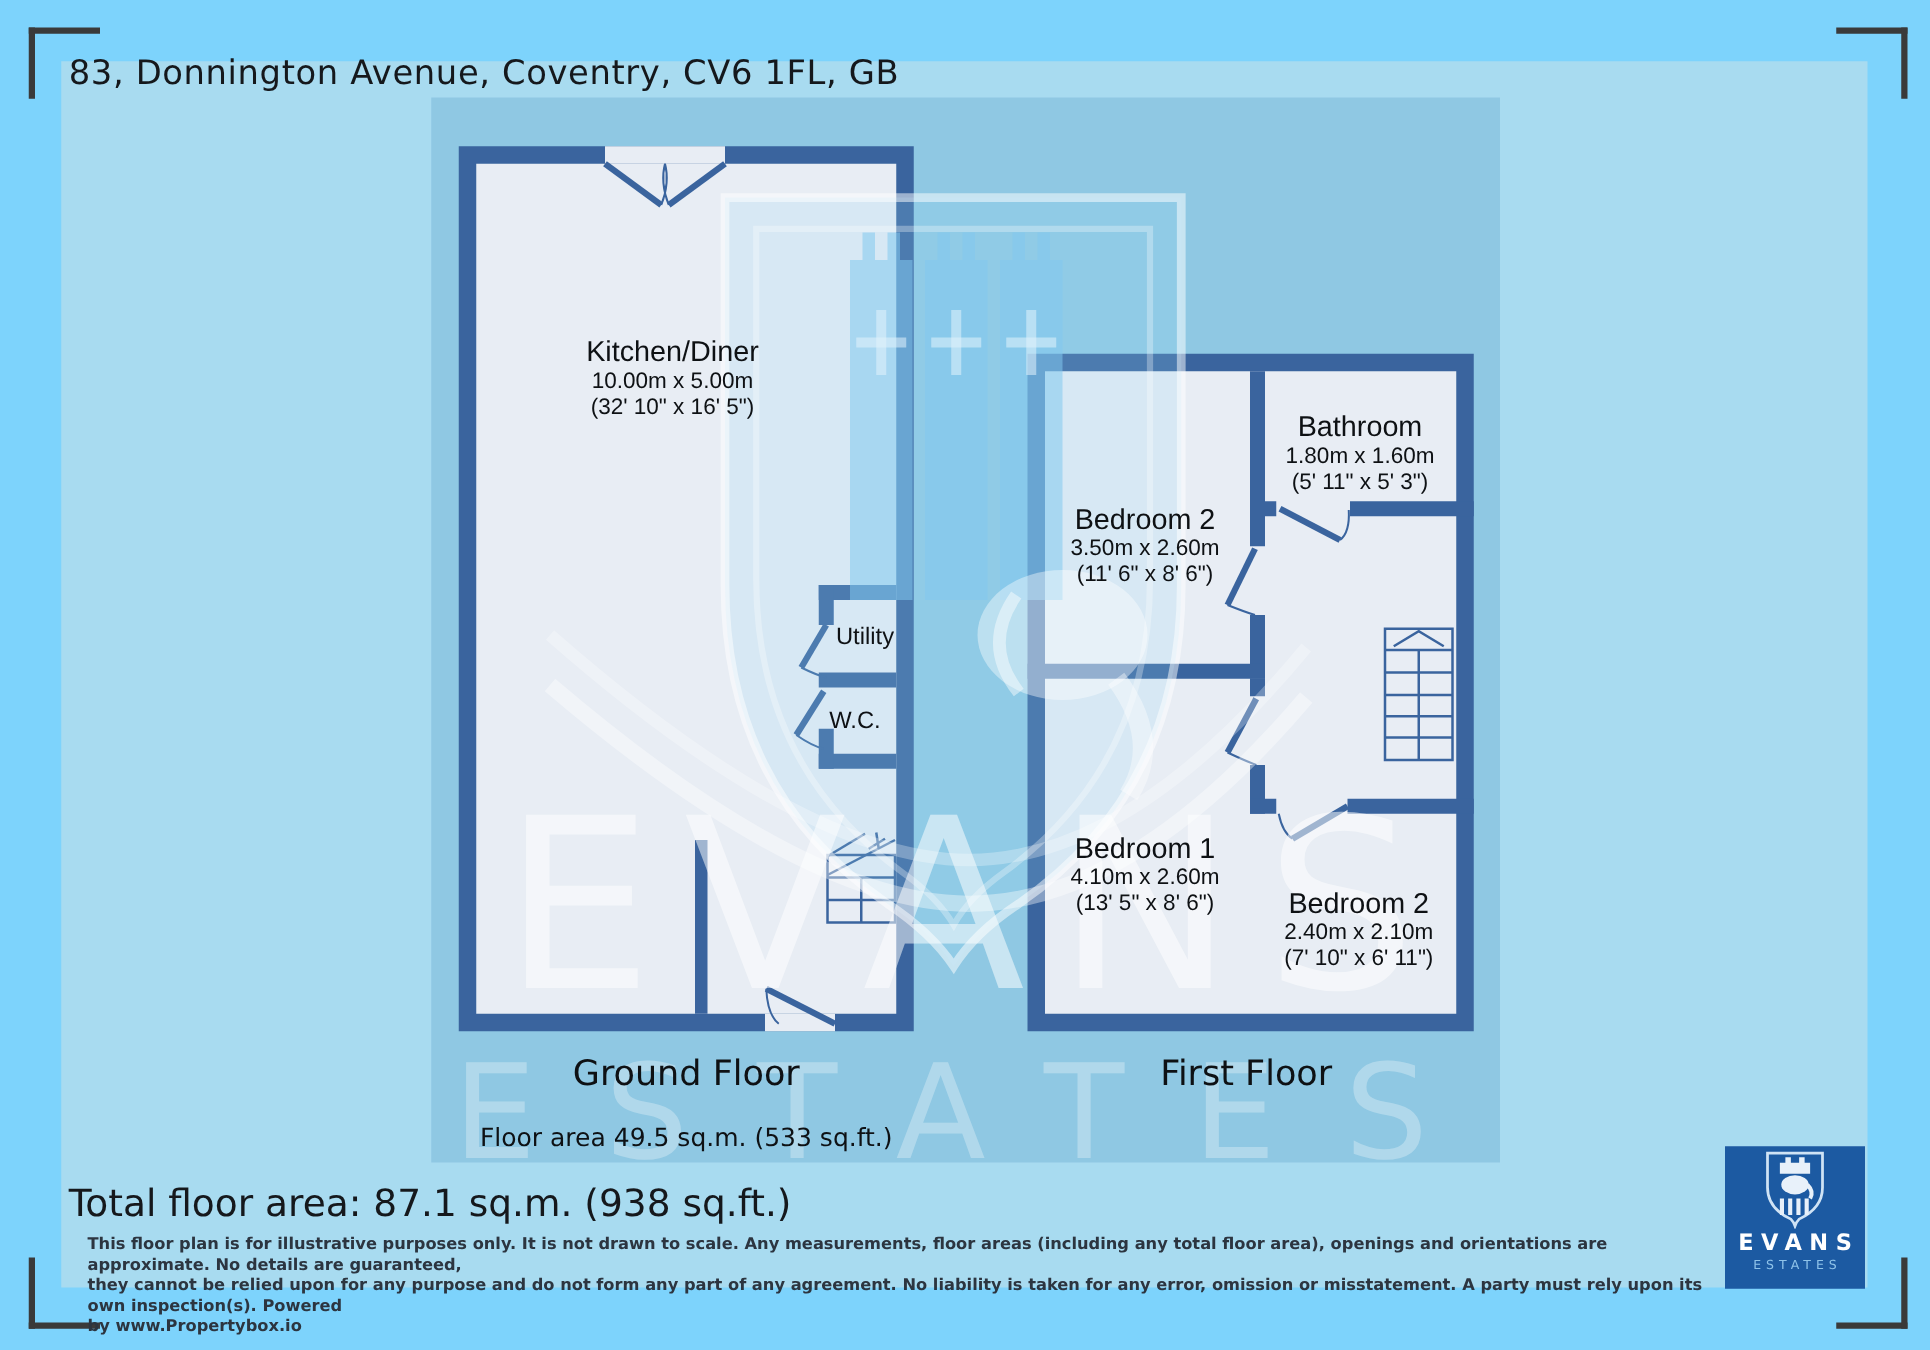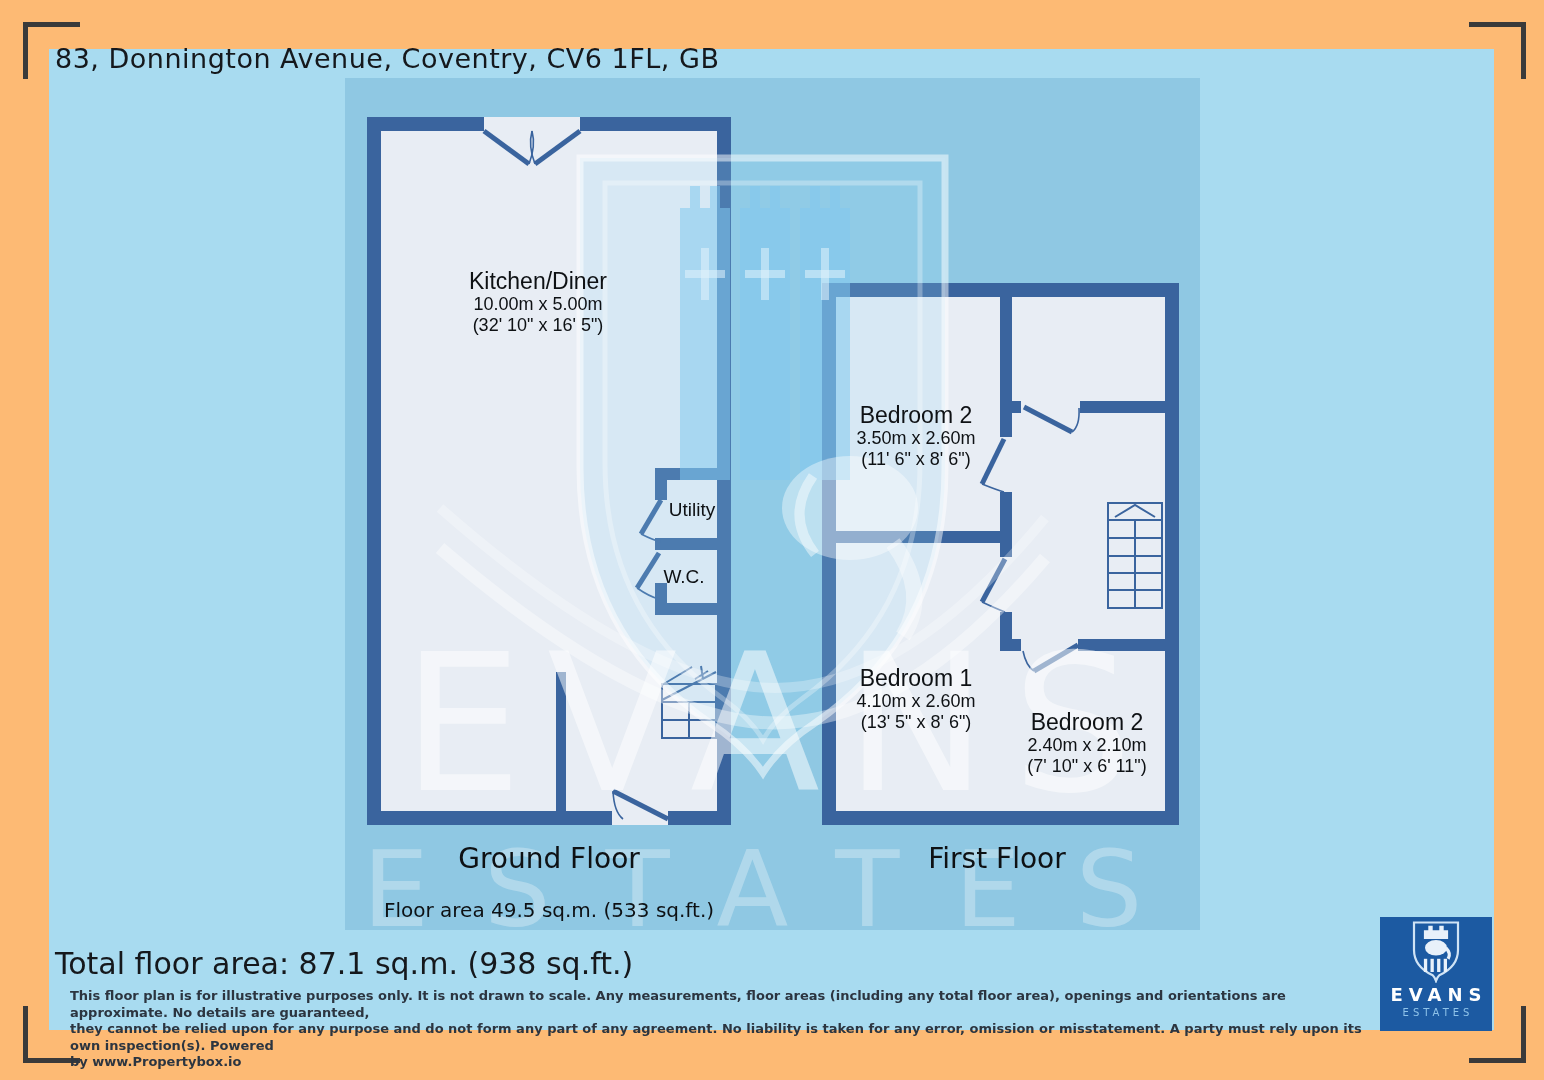--- a/index.html
+++ b/index.html
@@ -1,16 +1,16 @@
 <!DOCTYPE html>
 <html><head>
 <meta charset="utf-8">
 <style>
   html,body{margin:0;padding:0;background:#ffffff;}
-  #page{position:relative;width:1544px;height:1080px;background:#fdba74;overflow:hidden;
+  #page{position:relative;width:1544px;height:1080px;background:#7dd3fc;overflow:hidden;
         font-family:"DejaVu Sans","Liberation Sans",sans-serif;}
   .abs{position:absolute;}
   
   .bracket{position:absolute;width:52px;height:52px;}
   .br-tl{border-top:5px solid #3a3a3a;border-left:5px solid #3a3a3a;}
   .br-tr{border-top:5px solid #3a3a3a;border-right:5px solid #3a3a3a;}
   .br-bl{border-bottom:5px solid #3a3a3a;border-left:5px solid #3a3a3a;}
   .br-br{border-bottom:5px solid #3a3a3a;border-right:5px solid #3a3a3a;}
   
   #outer-panel{left:49px;top:49px;width:1445px;height:981px;background:#a8dbf0;}
@@ -189,20 +189,25 @@
     <div class="room-small">Utility</div>
   </div>
   <div class="room-label" style="left:634px;top:568px;width:100px;">
     <div class="room-small">W.C.</div>
   </div>
 
   <div class="room-label" style="left:776px;top:402px;width:280px;">
     <div class="room-name">Bedroom 2</div>
     <div class="room-dim">3.50m x 2.60m</div>
     <div class="room-dim">(11' 6" x 8' 6")</div>
+  </div>
+  <div class="room-label" style="left:968px;top:328px;width:240px;">
+    <div class="room-name">Bathroom</div>
+    <div class="room-dim">1.80m x 1.60m</div>
+    <div class="room-dim">(5' 11" x 5' 3")</div>
   </div>
   <div class="room-label" style="left:776px;top:665px;width:280px;">
     <div class="room-name">Bedroom 1</div>
     <div class="room-dim">4.10m x 2.60m</div>
     <div class="room-dim">(13' 5" x 8' 6")</div>
   </div>
   <div class="room-label" style="left:967px;top:709px;width:240px;">
     <div class="room-name">Bedroom 2</div>
     <div class="room-dim">2.40m x 2.10m</div>
     <div class="room-dim">(7' 10" x 6' 11")</div>

